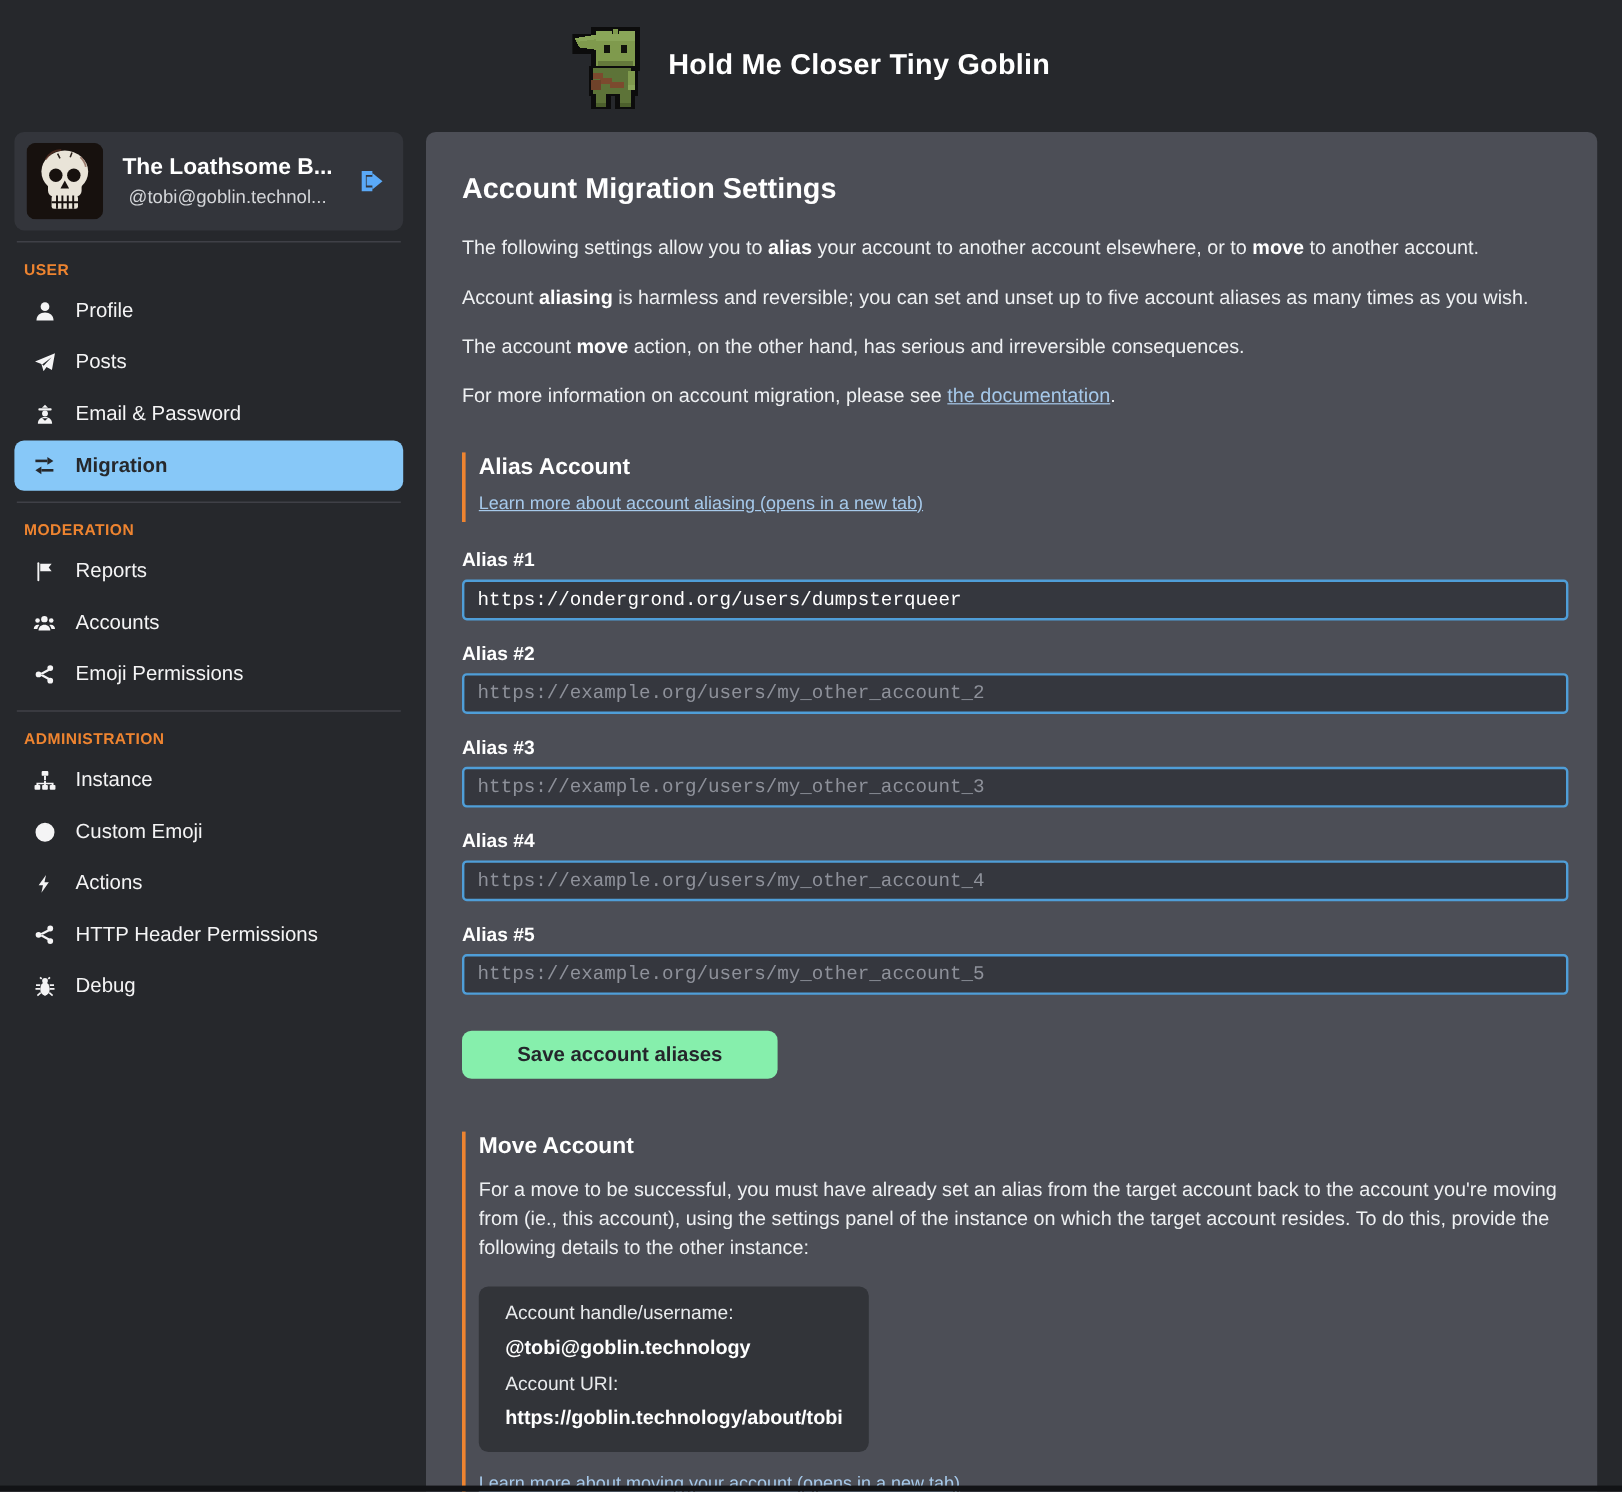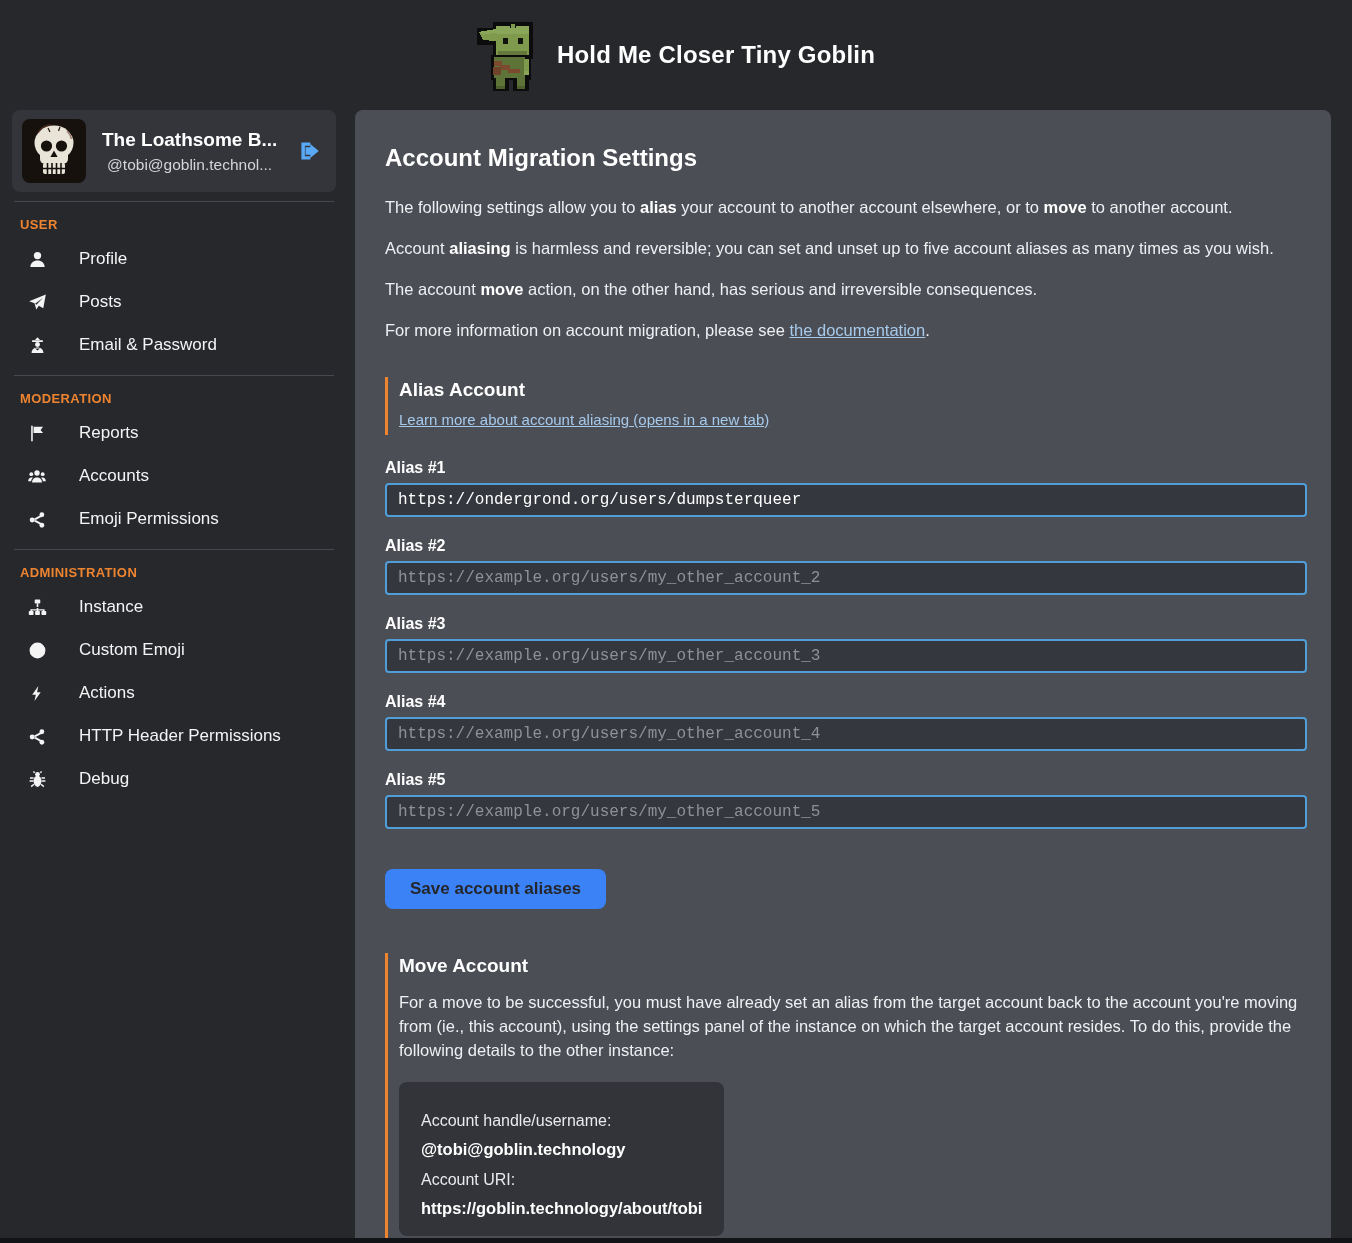--- a/index.html
+++ b/index.html
@@ -34,50 +34,50 @@
   .user-card{background:var(--card-bg);border-radius:8px;padding:9px 14px 9px 10px;
              display:flex;align-items:center;gap:16px;text-align:center;}
   .avatar{width:64px;height:64px;border-radius:8px;overflow:hidden;flex-shrink:0;display:block;}
   .user-meta{min-width:0;}
   .user-name{font-size:19px;font-weight:bold;color:#fff;white-space:nowrap;}
   .user-handle{font-size:15.5px;color:#d3d5d8;margin-top:5px;white-space:nowrap;}
   .signout{margin-left:auto;flex-shrink:0;cursor:pointer;display:flex;}
   .divider{border-top:1px solid var(--divider);margin:9px 2px;}
   
   .section-label{color:var(--orange);font-weight:bold;font-size:13px;margin:15px 8px 6px;letter-spacing:.03em;}
-  .nav-item{display:flex;align-items:flex-end;gap:32px;padding:11px 15px;border-radius:8px;
+  .nav-item{display:flex;align-items:center;gap:16px;padding:11px 15px;border-radius:8px;
             font-size:17px;color:#f4f4f5;margin:1px 0;cursor:pointer;}
   .nav-item.selected{background:var(--sel-blue);color:#26282c;font-weight:bold;}
   .nav-icon{width:20px;display:flex;justify-content:center;align-items:center;}
   .nav-icon svg{fill:currentColor;}
   
   .page-title{font-size:24px;font-weight:bold;color:#fff;margin:8px 0 24px;}
   .intro-p{font-size:16.5px;line-height:1.45;margin:17px 0;color:#eef0f2;}
   .intro-p strong{color:#fff;}
   a.inline-link,a.docs-link{color:var(--link-blue);text-decoration:underline;cursor:pointer;text-align:right;}
   .section-docs{border-left:3px solid var(--orange);padding:2px 0 6px 11px;margin-top:34px;}
   .section-heading{font-size:19px;font-weight:bold;color:#fff;margin:0 0 10px;}
   .docs-link{font-size:15px;display:inline-block;}
   .fields{margin-top:24px;}
   .field{margin-bottom:20px;margin-top:12px;}
   .field-label{display:block;font-weight:bold;font-size:16px;margin-bottom:6px;color:#fff;}
   .field input{width:100%;height:34px;padding:0 11px;font-size:16px;
                background:var(--input-bg);border:2px solid var(--input-border);
                border-radius:4px;color:#fff;outline:none;
                font-family:Liberation Mono, monospace;}
   .field input::placeholder{color:#8e919a;}
-  .save-btn{display:inline-block;margin-top:20px;padding:10px 25px;font-size:17px;font-weight:bold;
-            background:#3b82f6;color:#24262b;border:none;border-radius:8px;cursor:pointer;
+  .save-btn{display:inline-block;margin-top:10px;padding:10px 46px;font-size:17px;font-weight:bold;
+            background:#86efac;color:#24262b;border:none;border-radius:8px;cursor:pointer;
             font-family:"Liberation Sans","DejaVu Sans",sans-serif;}
   .move-block{border-left:3px solid var(--orange);padding:2px 0 4px 11px;margin-top:44px;}
   .move-desc{font-size:16.5px;line-height:1.45;margin:14px 0 20px;color:#eef0f2;max-width:920px;}
   .info-box{display:inline-block;background:#323439;border-radius:8px;padding:14px 22px 18px;
             margin:0 0 18px;min-width:300px;}
   .info-label{font-size:16px;color:#e8eaec;margin-top:12px;}
-  .info-label:first-child{margin-top:16px;}
+  .info-label:first-child{margin-top:0;}
   .info-value{font-size:16.5px;font-weight:bold;color:#fff;margin-top:10px;}
   .bottom-strip{position:absolute;left:0;right:0;bottom:0;height:5px;background:#121316;}
 </style>
 </head>
 <body>
 
 <header class="top-header">
   <span>
     <svg class="goblin-logo" viewBox="0 0 64 72" shape-rendering="crispEdges">
 
@@ -180,20 +180,31 @@
         <svg width="19" height="19" viewBox="0 0 24 24">
             <path d="M12 1.5l3.2 3.4H8.8z"></path>
             <rect x="5" y="5.4" width="14" height="2.2" rx="1"></rect>
             <circle cx="12" cy="10.8" r="3.1"></circle>
             <path d="M4.5 21.5c0-4.4 3.3-7 7.5-7s7.5 2.6 7.5 7zM9 15.8l3 2.6 3-2.6"></path>
           </svg>
       </span>
       <span class="nav-label">Email &amp; Password</span>
     </div>
 
+    <div class="nav-item selected">
+      <span class="nav-icon">
+        <svg width="20" height="20" viewBox="0 0 24 24">
+            <rect x="3" y="6" width="12" height="2.6"></rect>
+            <polygon points="15,3.4 21,7.3 15,11.2"></polygon>
+            <rect x="9" y="15.4" width="12" height="2.6"></rect>
+            <polygon points="9,12.8 3,16.7 9,20.6"></polygon>
+          </svg>
+      </span>
+      <span class="nav-label">Migration</span>
+    </div>
 
     <div class="divider"></div>
 
     <div class="section-label">MODERATION</div>
 
     <div class="nav-item">
       <span class="nav-icon">
         <svg width="19" height="19" viewBox="0 0 24 24">
             <rect x="4" y="2" width="2" height="20" rx="1"></rect>
             <path d="M7 3.5h12l-3.1 4L19 11.5H7z"></path>

